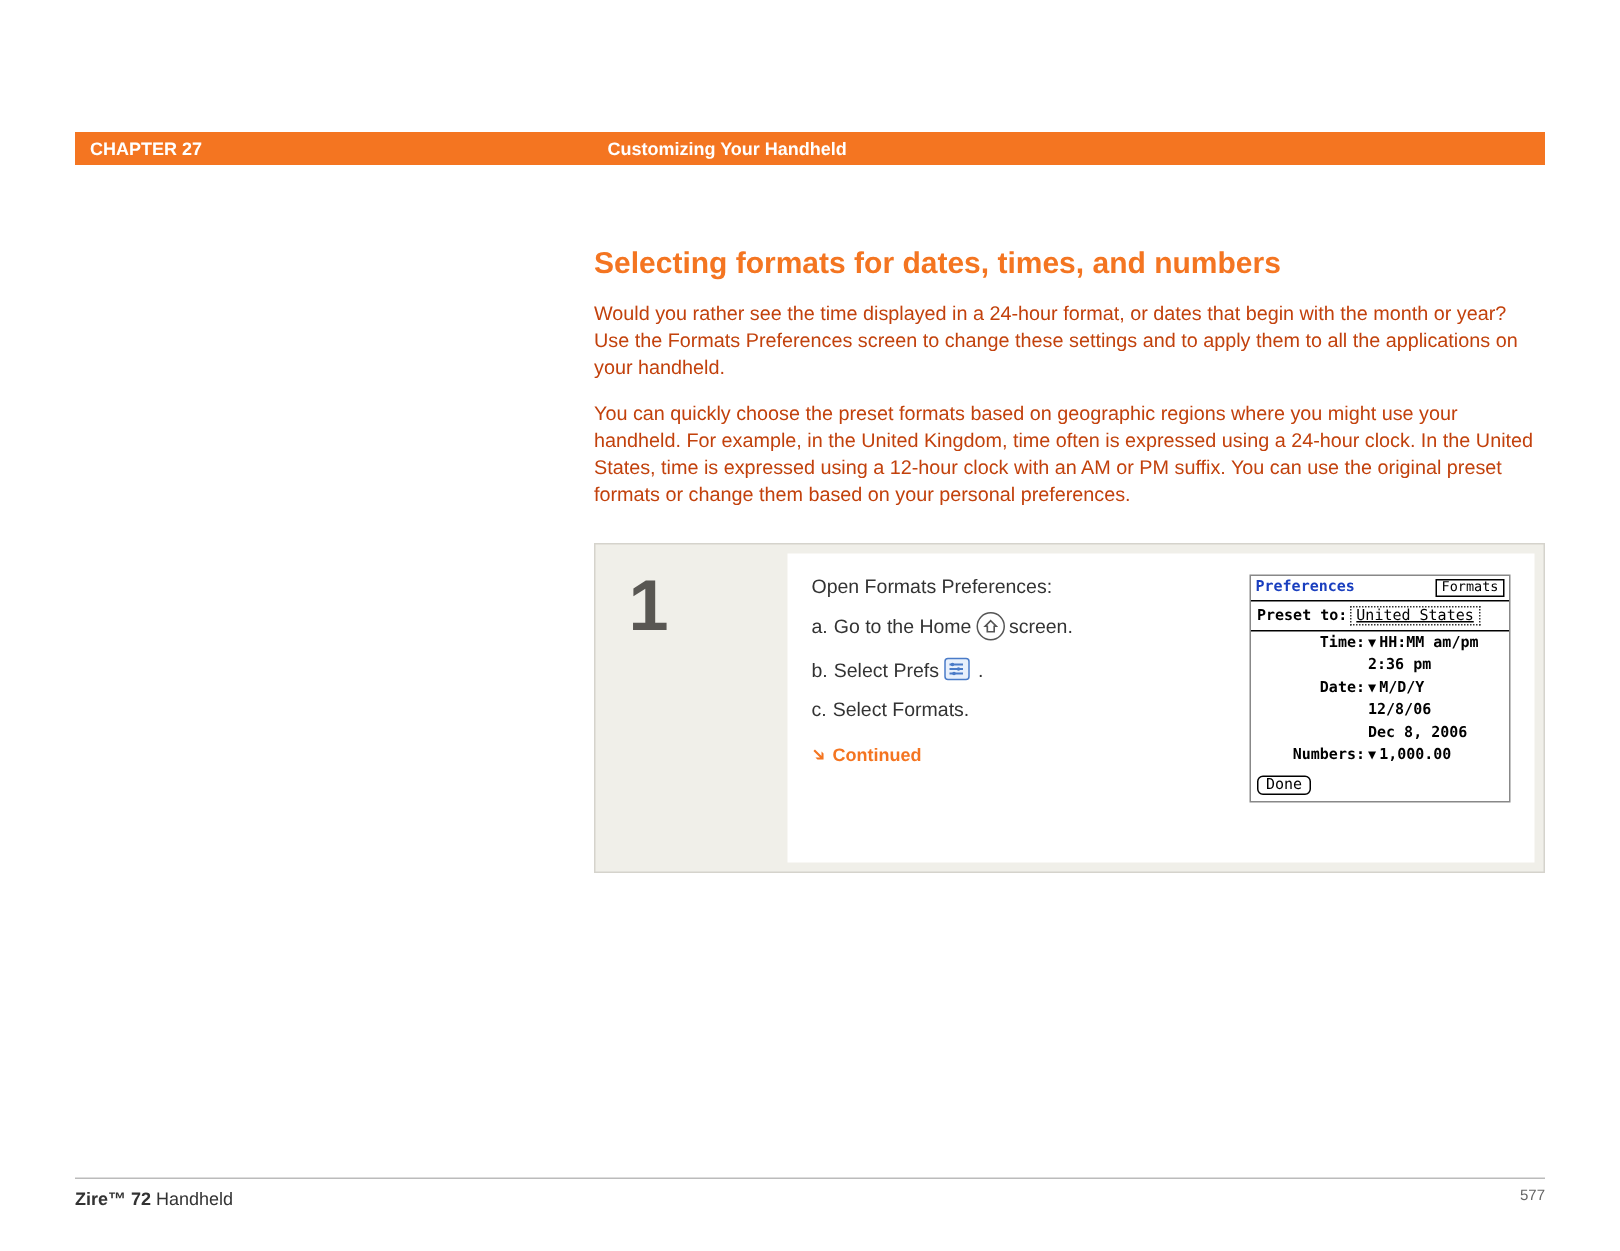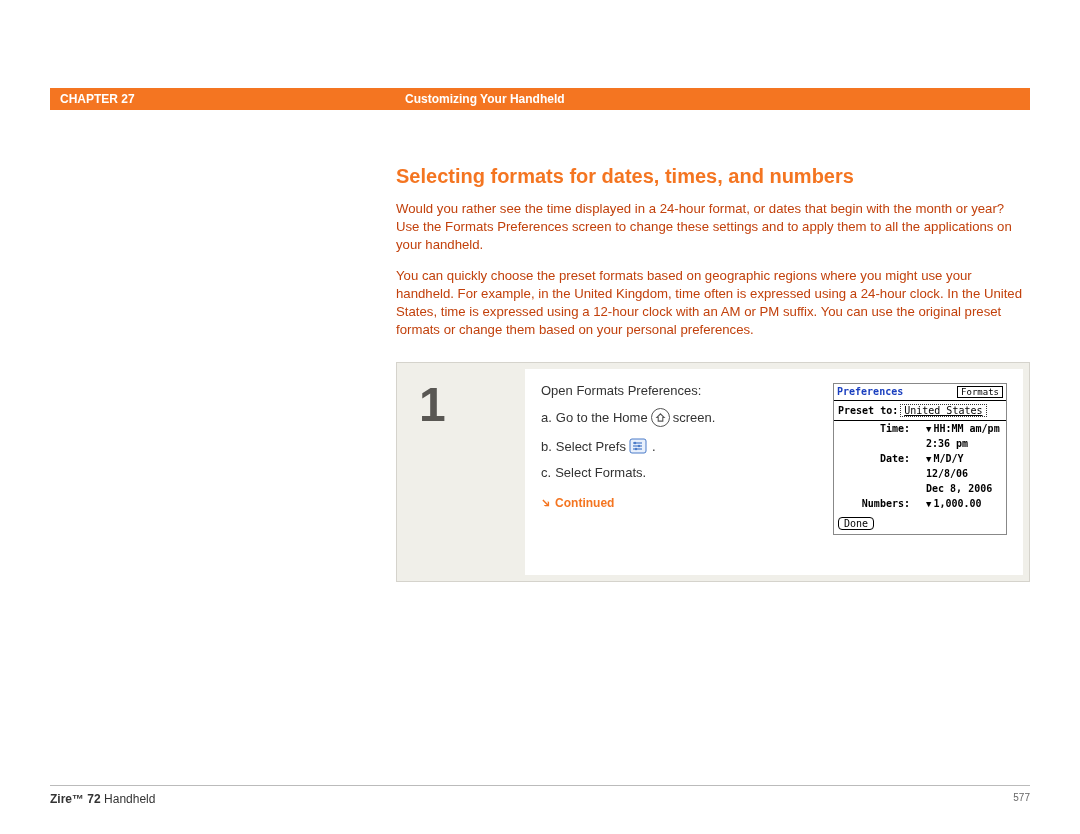--- a/index.html
+++ b/index.html
@@ -148,21 +148,20 @@
     font-weight: bold;
   }
   .device-titlebar .formats-tag {
     border: 1px solid #000;
     padding: 0 3px;
     font-size: 9px;
   }
   .device-row {
     display: flex;
     padding: 2px 4px;
-    gap: 14px;
   }
   .device-label {
     width: 72px;
     text-align: right;
     font-weight: bold;
     padding-right: 2px;
   }
   .device-val {
     flex: 1;
     font-weight: bold;

